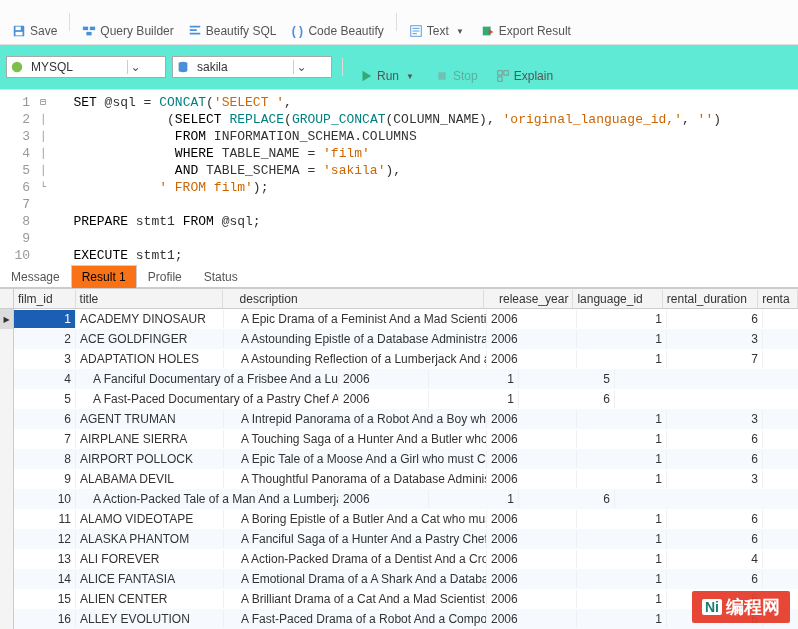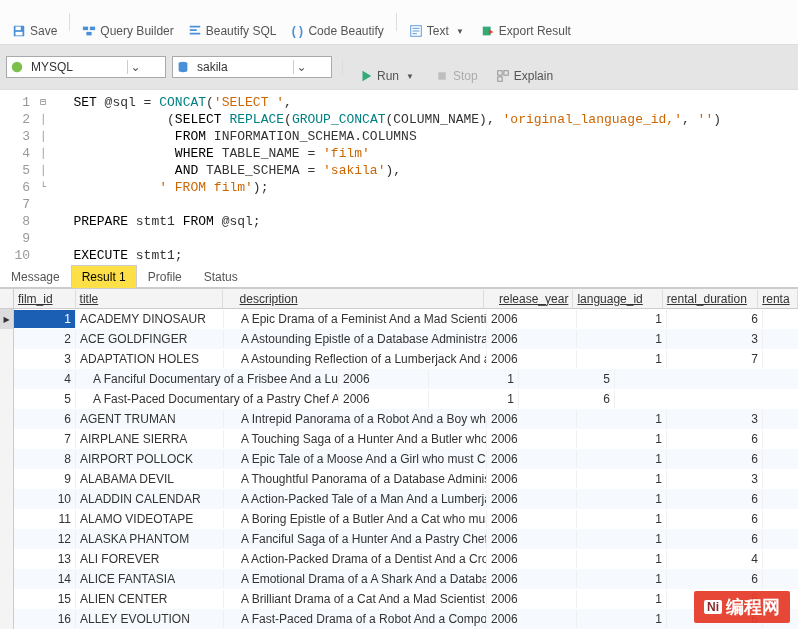--- a/index.html
+++ b/index.html
@@ -1,40 +1,40 @@
 <!DOCTYPE html>
 <html><head>
 <meta charset="utf-8">
 <style>
 * { box-sizing: border-box; margin: 0; padding: 0; }
 body { font-family: "Segoe UI", Tahoma, sans-serif; font-size: 12px; background: #fff; color: #333; width: 798px; height: 629px; overflow: hidden; position: relative; }
 .toolbar { display: flex; align-items: center; gap: 2px; padding: 4px 6px; border-bottom: 1px solid #ddd; background: #fcfcfc; }
 .tbtn { display: flex; align-items: center; gap: 4px; padding: 2px 6px; cursor: pointer; color: #555; margin-top: 18px; }
 .icon { width: 14px; height: 14px; display: inline-flex; align-items: center; justify-content: center; }
 .sep { width: 1px; height: 18px; background: #ddd; margin: 0 4px; }
-.row2 { display: flex; align-items: center; gap: 6px; padding: 4px 6px; border-bottom: 1px solid #ddd; background: #e5e5e5; }
+.row2 { display: flex; align-items: center; gap: 6px; padding: 4px 6px; border-bottom: 1px solid #ddd; background: #5eead4; }
 .dropdown { display: flex; align-items: center; border: 1px solid #aaa; background: #fff; height: 22px; }
 .dropdown .dd-left-icon { width: 20px; display: flex; align-items: center; justify-content: center; }
 .dropdown .dd-label { padding: 0 4px; min-width: 100px; }
 .dropdown .dd-caret { width: 16px; text-align: center; color: #555; border-left: 1px solid #ccc; }
 .editor { display: flex; background: #fff; font-family: Consolas, "Courier New", monospace; font-size: 13px; padding: 4px 0; height: 170px; }
 .gutter { width: 36px; text-align: right; color: #999; padding-right: 6px; user-select: none; }
 .gutter div { height: 17px; line-height: 17px; }
 .fold { width: 14px; color: #888; }
 .fold div { height: 17px; line-height: 17px; text-align: center; font-size: 10px; }
 .code { flex: 1; white-space: pre; line-height: 17px; }
 .kw { color: #000000; }
 .str { color: #cc6600; }
 .fn { color: #008080; }
 .tabs { display: flex; border-bottom: 1px solid #ccc; margin-top: 4px; }
 .tab { padding: 4px 10px; border: 1px solid transparent; border-bottom: none; color: #555; cursor: pointer; position: relative; top: 1px; }
-.tab.active { background: #fde047; border-color: #ccc; color: #000; text-align: center; }
+.tab.active { background: #f97316; border-color: #ccc; color: #000; text-align: center; }
 .grid { display: flex; flex-direction: column; border-top: 1px solid #ccc; }
 .ghead, .grow { display: flex; align-items: center; height: 20px; }
-.ghead { background: #f4f4f4; border-bottom: 1px solid #ccc; font-weight: normal; color: #333; text-decoration: underline; }
+.ghead { background: #f4f4f4; border-bottom: 1px solid #ccc; font-weight: normal; color: #333; }
 .ghead .cell { border-right: 1px solid #ddd; padding: 2px 4px; white-space: nowrap; overflow: hidden; }
 .grow .cell { padding: 2px 4px; white-space: nowrap; overflow: hidden; text-overflow: clip; border-right: 1px solid #f0f0f0; }
 .rowhandle { width: 14px; background: #f4f4f4; border-right: 1px solid #ccc; height: 100%; display: flex; align-items: center; justify-content: center; }
 .grow.selected .cell.c1 { background: #1a5fb4; color: #fff; }
 .grow.selected .rowhandle { background: #dcdcdc; }
 .grow.alt { background: #f6faff; }
 .c1 { width: 62px; text-align: right; }
 .c2 { width: 148px; }
 .c3 { width: 250px; margin-left: 13px; }
 .c4 { width: 90px; text-align: left; }
@@ -283,21 +283,20 @@
         <div class="cell c1">9</div>
         <div class="cell c2">ALABAMA DEVIL</div>
         <div class="cell c3">A Thoughtful Panorama of a Database Adminis</div>
         <div class="cell c4">2006</div>
         <div class="cell c5">1</div>
         <div class="cell c6">3</div>
       </div>
       <div class="grow alt">
         <div class="rowhandle"></div>
         <div class="cell c1">10</div>
-        <div class="cell c2">ALADDIN CALENDAR</div>
         <div class="cell c3">A Action-Packed Tale of a Man And a Lumberja</div>
         <div class="cell c4">2006</div>
         <div class="cell c5">1</div>
         <div class="cell c6">6</div>
       </div>
       <div class="grow">
         <div class="rowhandle"></div>
         <div class="cell c1">11</div>
         <div class="cell c2">ALAMO VIDEOTAPE</div>
         <div class="cell c3">A Boring Epistle of a Butler And a Cat who mus</div>
@@ -355,15 +354,15 @@
         <div class="cell c1">17</div>
         <div class="cell c3">A Fast-Paced Character Study of a Composer A</div>
         <div class="cell c4">2006</div>
         <div class="cell c5">1</div>
         <div class="cell c6">3</div>
       </div>
     </div>
 </div>
 
 <div class="watermark">
-  <span style="background:#fff;color:#7f1d1d;padding:0 3px;border-radius:2px;font-size:12px">Ni</span>
+  <span style="background:#fff;color:#0f766e;padding:0 3px;border-radius:2px;font-size:14px">Ni</span>
   <span>编程网</span>
 </div>
 
 </body></html>

